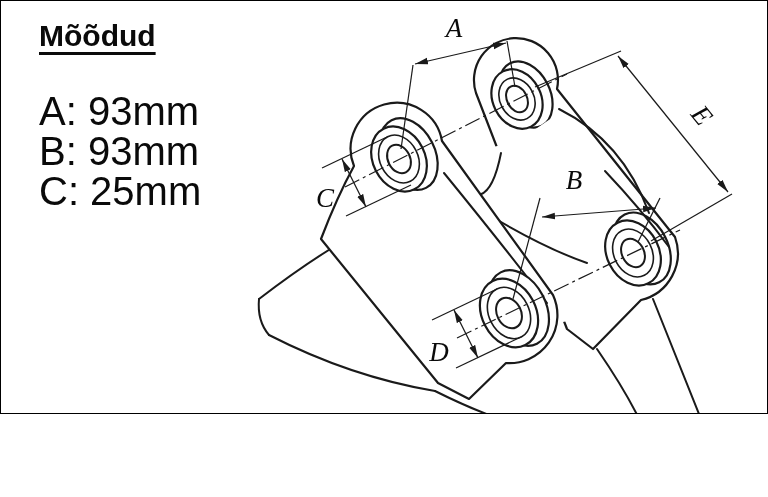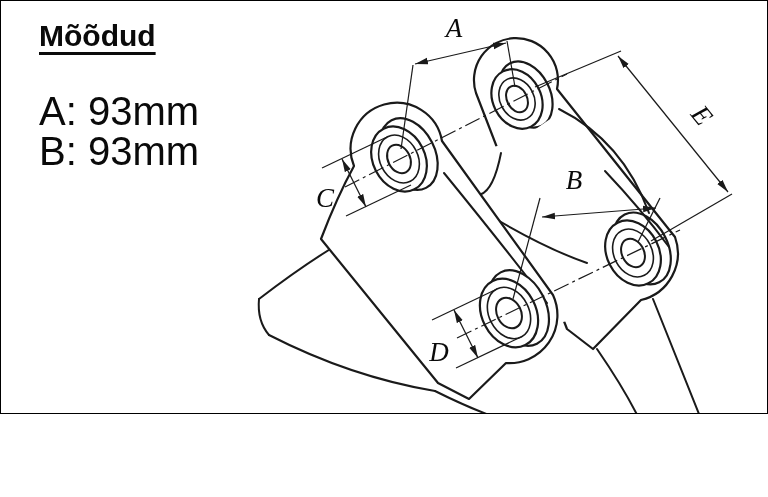--- a/index.html
+++ b/index.html
@@ -55,20 +55,21 @@
 </head>
 <body>
 
 <div id="stage">
 
   <div id="legend">
     <div class="title">Mõõdud</div>
     <ul>
       <li>A: 93mm</li>
       <li>B: 93mm</li>
+      <li>C: 25mm</li>
     </ul>
   </div>
 
   <svg id="drawing-svg" width="768" height="497" viewBox="0 0 768 497">
     <defs>
       <marker id="arw" markerUnits="userSpaceOnUse" markerWidth="14" markerHeight="9" refX="13" refY="4.5" orient="auto-start-reverse">
         <path d="M0,1.2 L13,4.5 L0,7.8 z" fill="#1a1a1a"></path>
       </marker>
     </defs>
 

